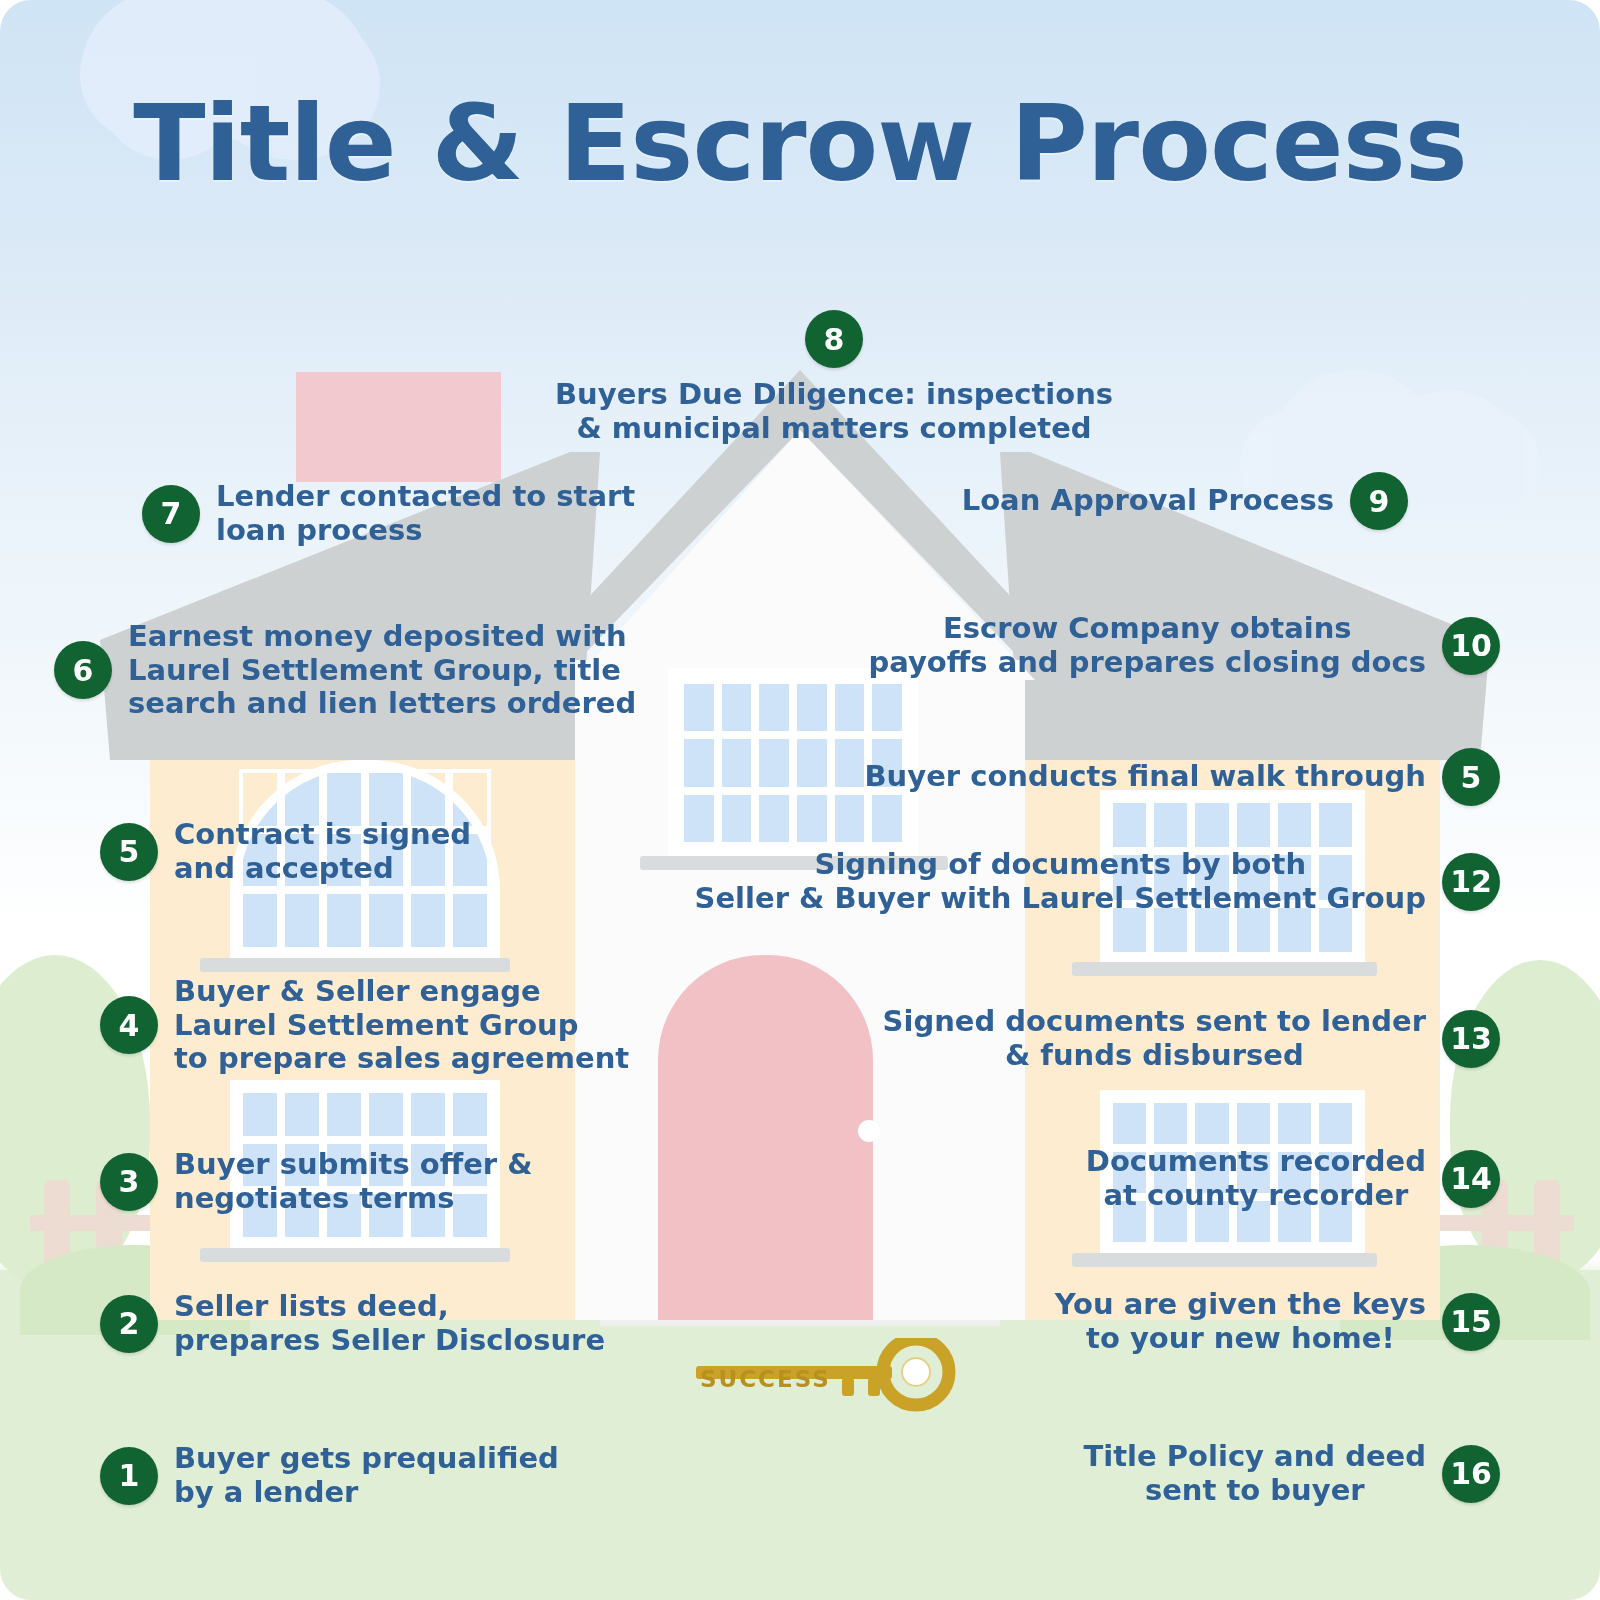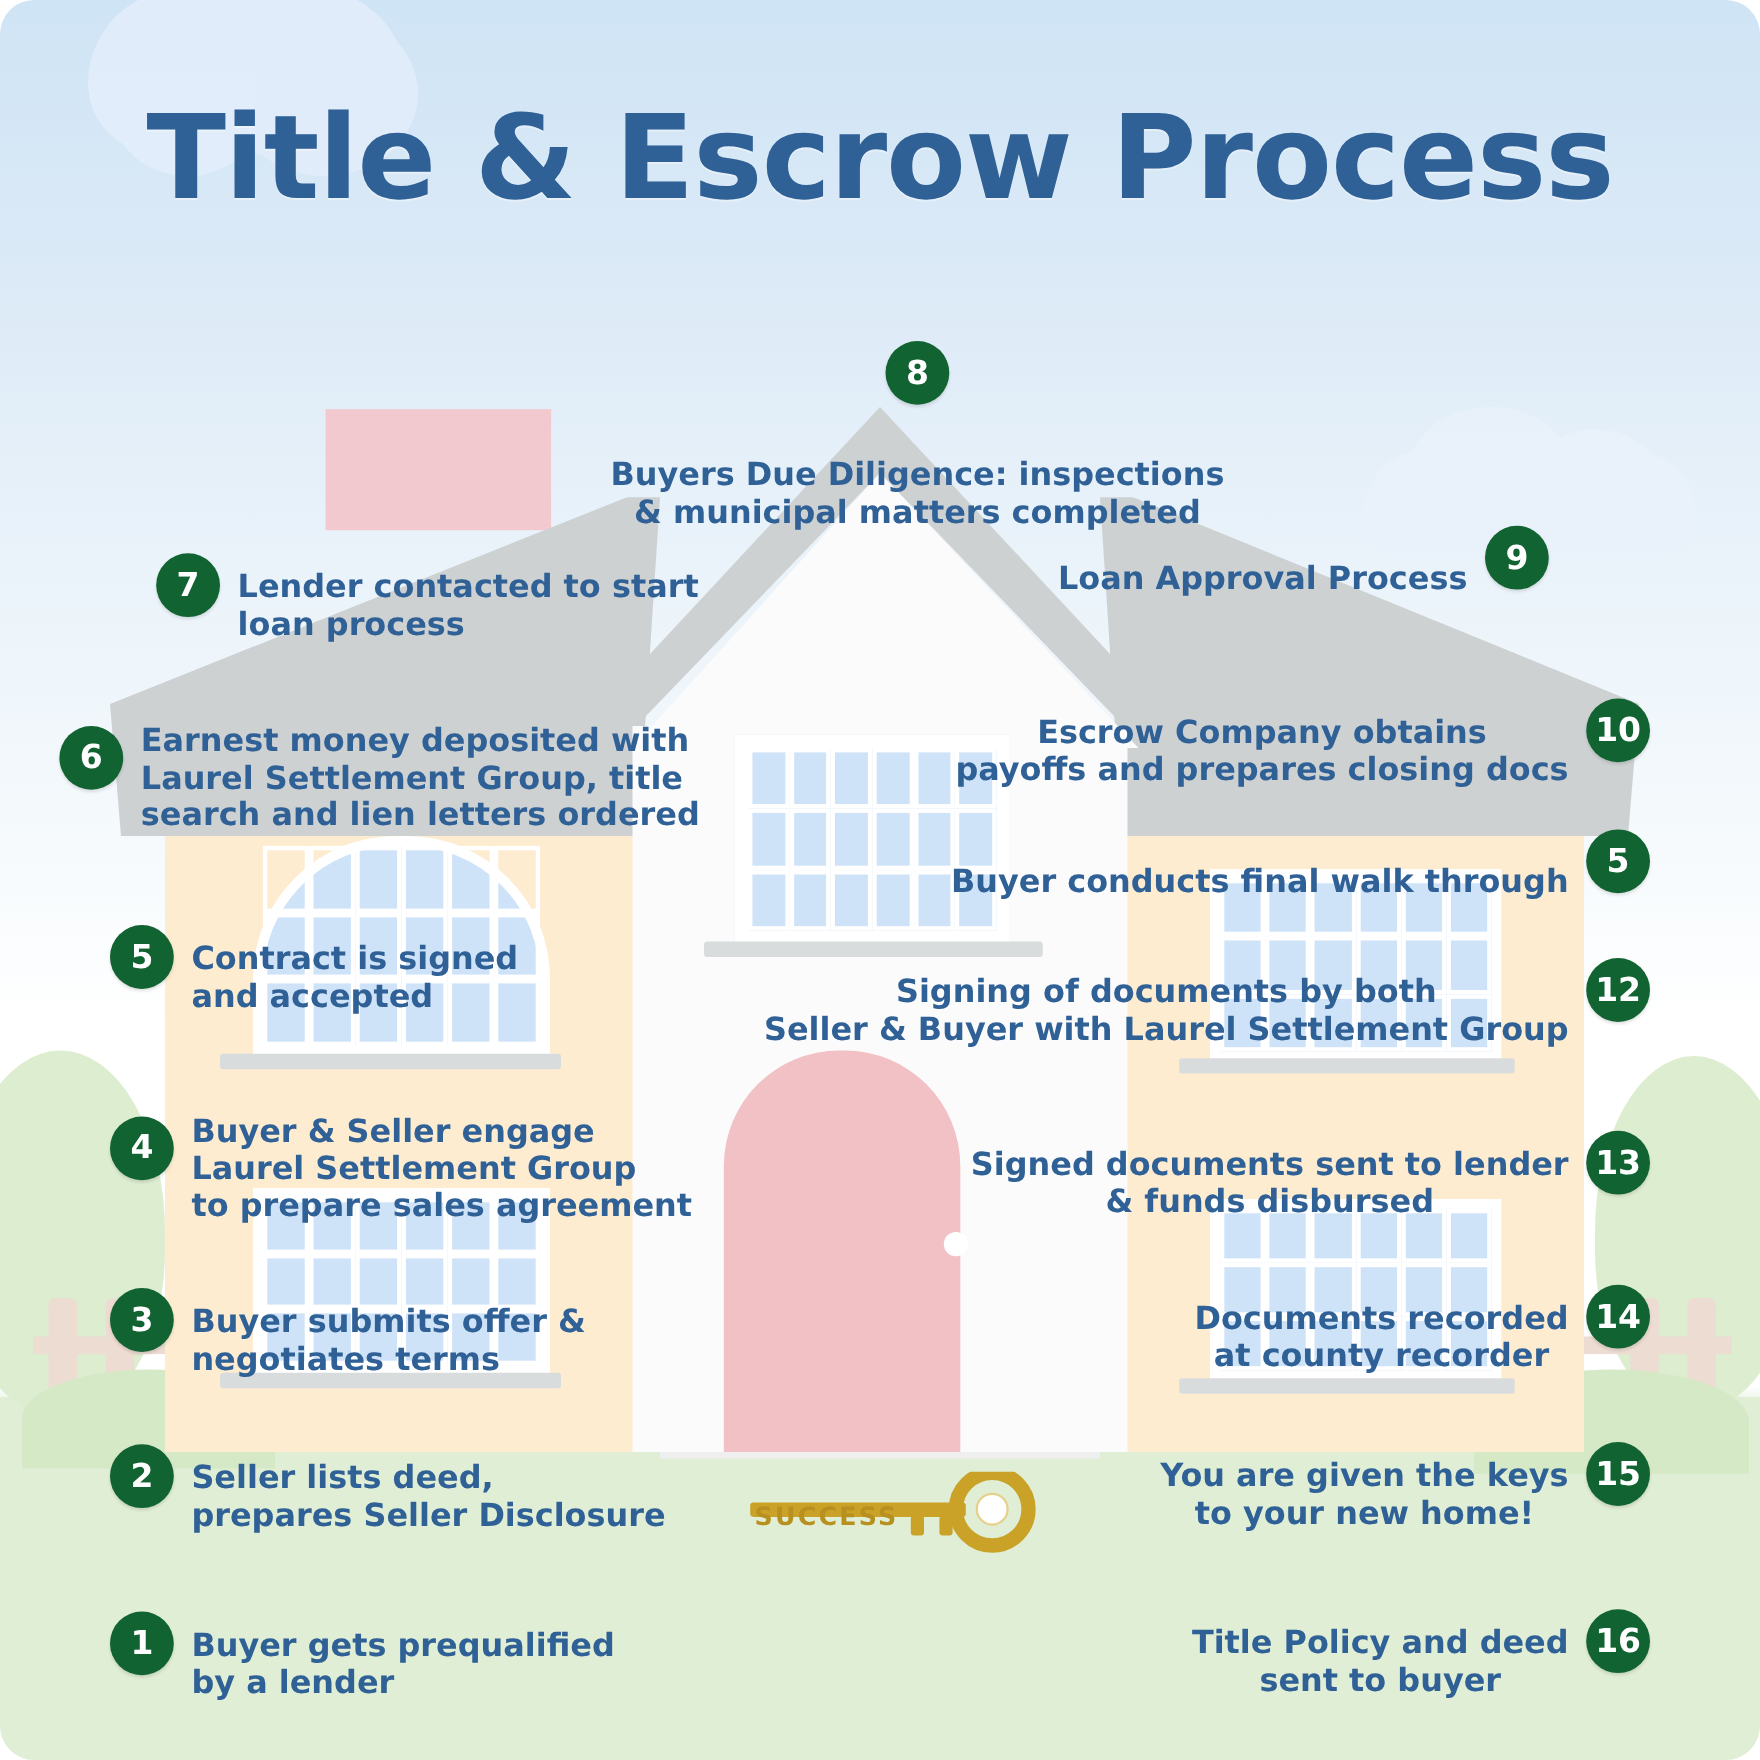--- a/index.html
+++ b/index.html
@@ -226,21 +226,20 @@
     justify-content: center;
     box-shadow: 0 2px 3px rgba(0,0,0,.12);
   }
   .label {
     font-family: "DejaVu Sans", sans-serif;
     font-weight: bold;
     font-size: 29px;
     line-height: 1.16;
     color: #2f6096;
     white-space: pre-line;
-    margin-top: 37px;
   }
   .step.left .label  { text-align: left; }
   .step.right .label { text-align: center; }
   .step.center { flex-direction: column; gap: 10px; }
   .step.center .label { text-align: center; }
 
   
   #step-1  { left: 100px;  top: 1442px; }
   #step-2  { left: 100px;  top: 1290px; }
   #step-3  { left: 100px;  top: 1148px; }
@@ -254,21 +253,21 @@
   #step-11 { right: 100px; top: 748px; }
   #step-12 { right: 100px; top: 848px; }
   #step-13 { right: 100px; top: 1005px; }
   #step-14 { right: 100px; top: 1145px; }
   #step-15 { right: 100px; top: 1288px; }
   #step-16 { right: 100px; top: 1440px; }
 
   
   #key {
     position: absolute;
-    left: 678px; top: 1338px;
+    left: 692px; top: 1338px;
     width: 270px; height: 75px;
   }
   #key-word {
     position: absolute;
     left: 8px; top: 28px;
     font-family: "DejaVu Sans", sans-serif;
     font-weight: bold;
     font-size: 23px;
     letter-spacing: 2px;
     color: #b8901f;

